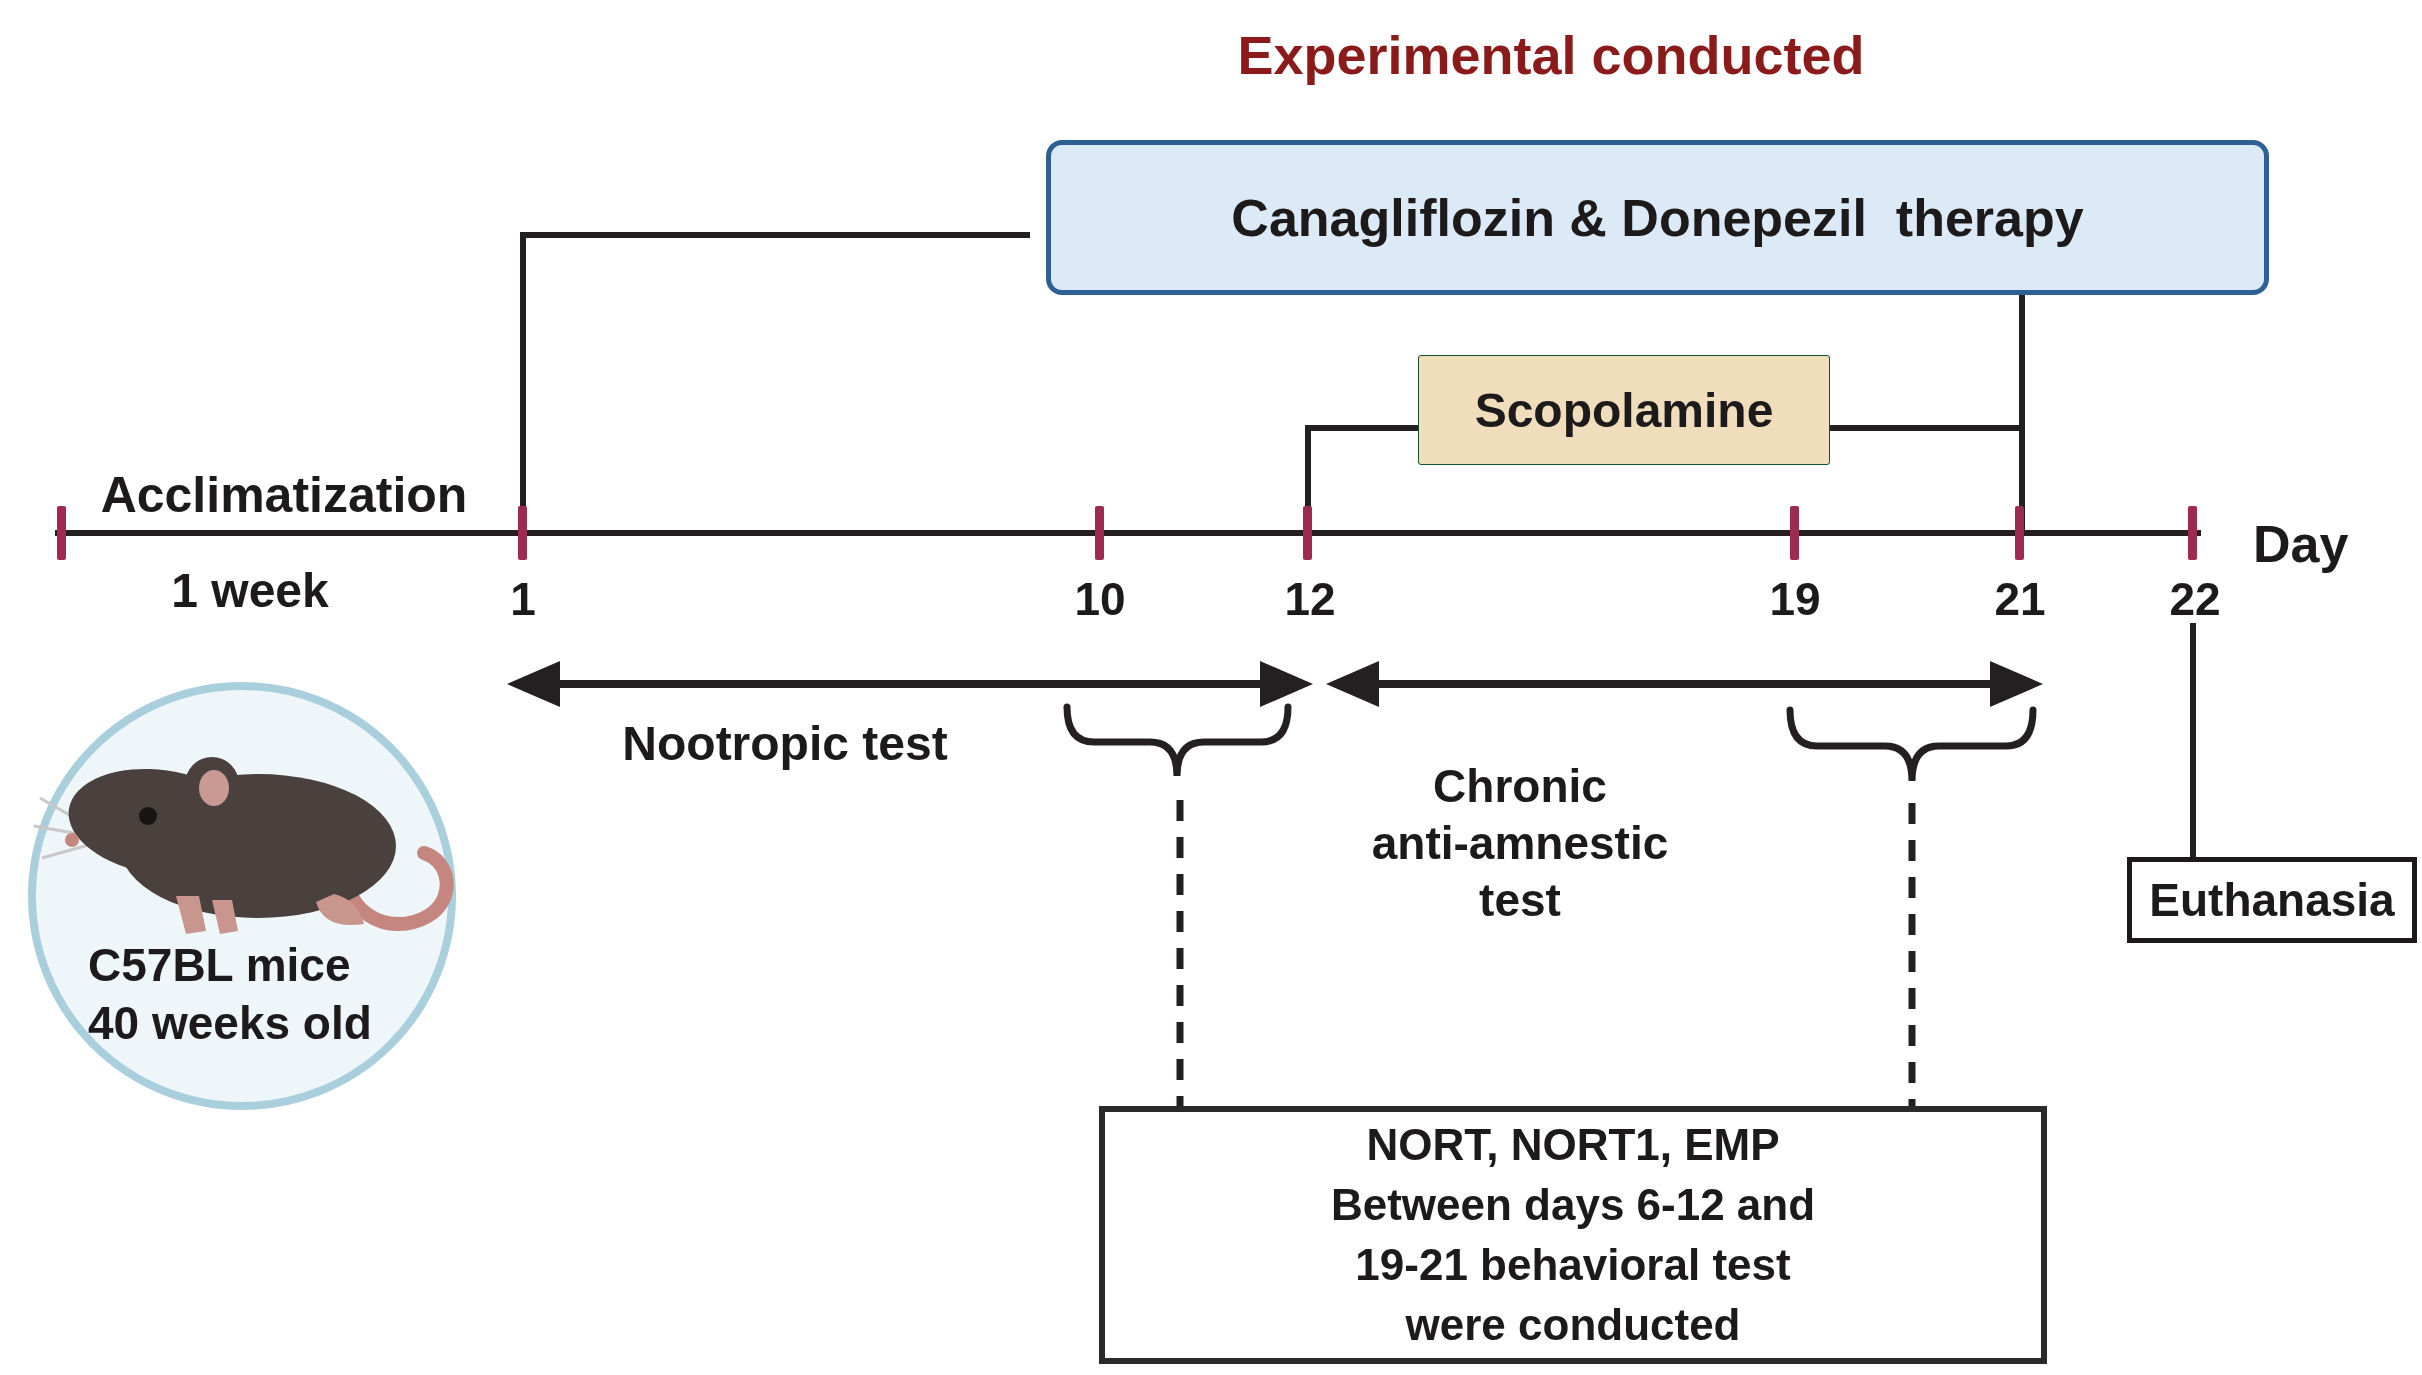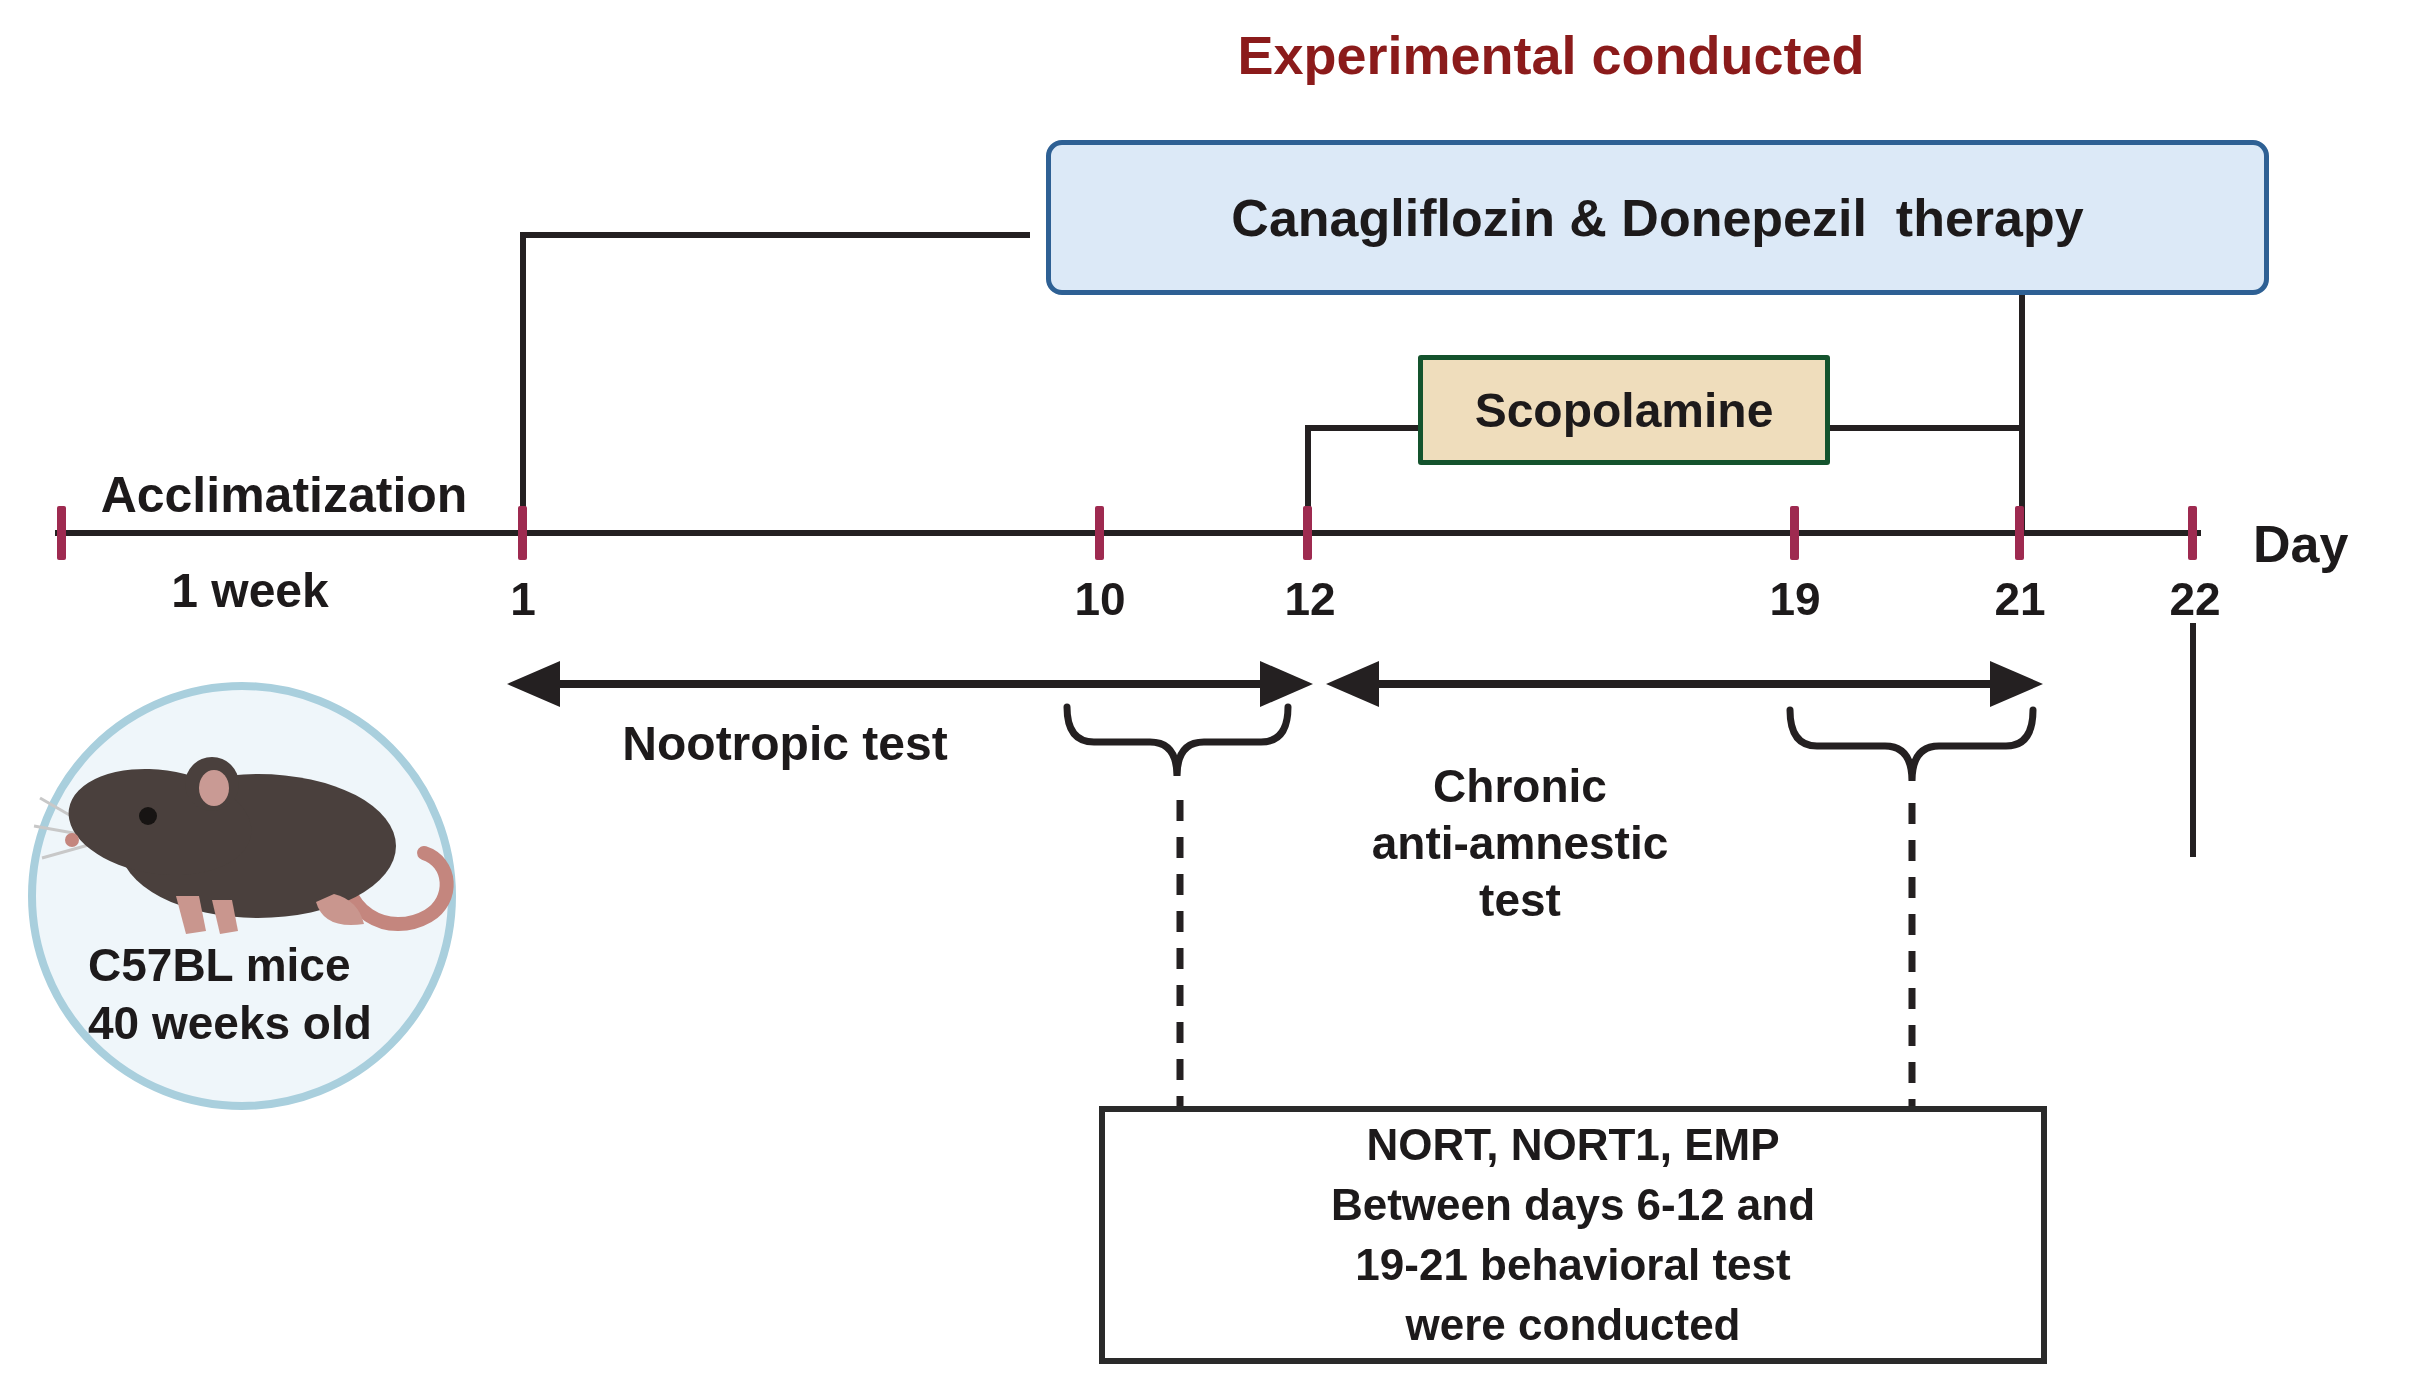--- a/index.html
+++ b/index.html
@@ -13,21 +13,21 @@
   .title{
     left:1551px;top:24px;font-size:54px;font-weight:700;color:#8b1b1b;white-space:nowrap;
   }
   .box{box-sizing:border-box;display:flex;align-items:center;justify-content:center;font-weight:700;}
   .therapy-box{
     left:1025px;top:140px;width:1223px;height:155px;background:#dce9f7;
     border:5px solid #2e6094;border-radius:16px;font-size:52px;white-space:pre;margin-left:21px;
   }
   .scopolamine-box{
     left:1418px;top:355px;width:412px;height:110px;background:#efddbc;
-    border:5px solid #14532d;border-radius:3px;font-size:48px;
+    border:1px solid #14532d;border-radius:3px;font-size:48px;
   }
   .euthanasia-box{
     left:2127px;top:857px;width:290px;height:86px;background:#ffffff;
     border:5px solid #1d1a1b;font-size:46px;
   }
   .results-box{
     left:1099px;top:1106px;width:948px;height:258px;background:#ffffff;
     border:6px solid #2a2a2a;flex-direction:column;font-size:44px;line-height:60px;text-align:center;
   }
   .acclim{left:284px;top:466px;font-size:50px;font-weight:700;white-space:nowrap;}
@@ -136,20 +136,23 @@
   <div class="abs ctr nootropic">Nootropic test</div>
   <div class="abs ctr chronic">
     <div>Chronic</div>
     <div>anti-amnestic</div>
     <div>test</div>
   </div>
 
   <div class="abs mouse-text" style="top:938px">C57BL mice</div>
   <div class="abs mouse-text" style="top:996px">40 weeks old</div>
 
+  <div class="abs box euthanasia-box">
+    <span>Euthanasia</span>
+  </div>
   <div class="abs box results-box">
     <div>NORT, NORT1, EMP</div>
     <div>Between days 6-12 and</div>
     <div>19-21 behavioral test</div>
     <div>were conducted</div>
   </div>
 
 </div>
 
 </body></html>

